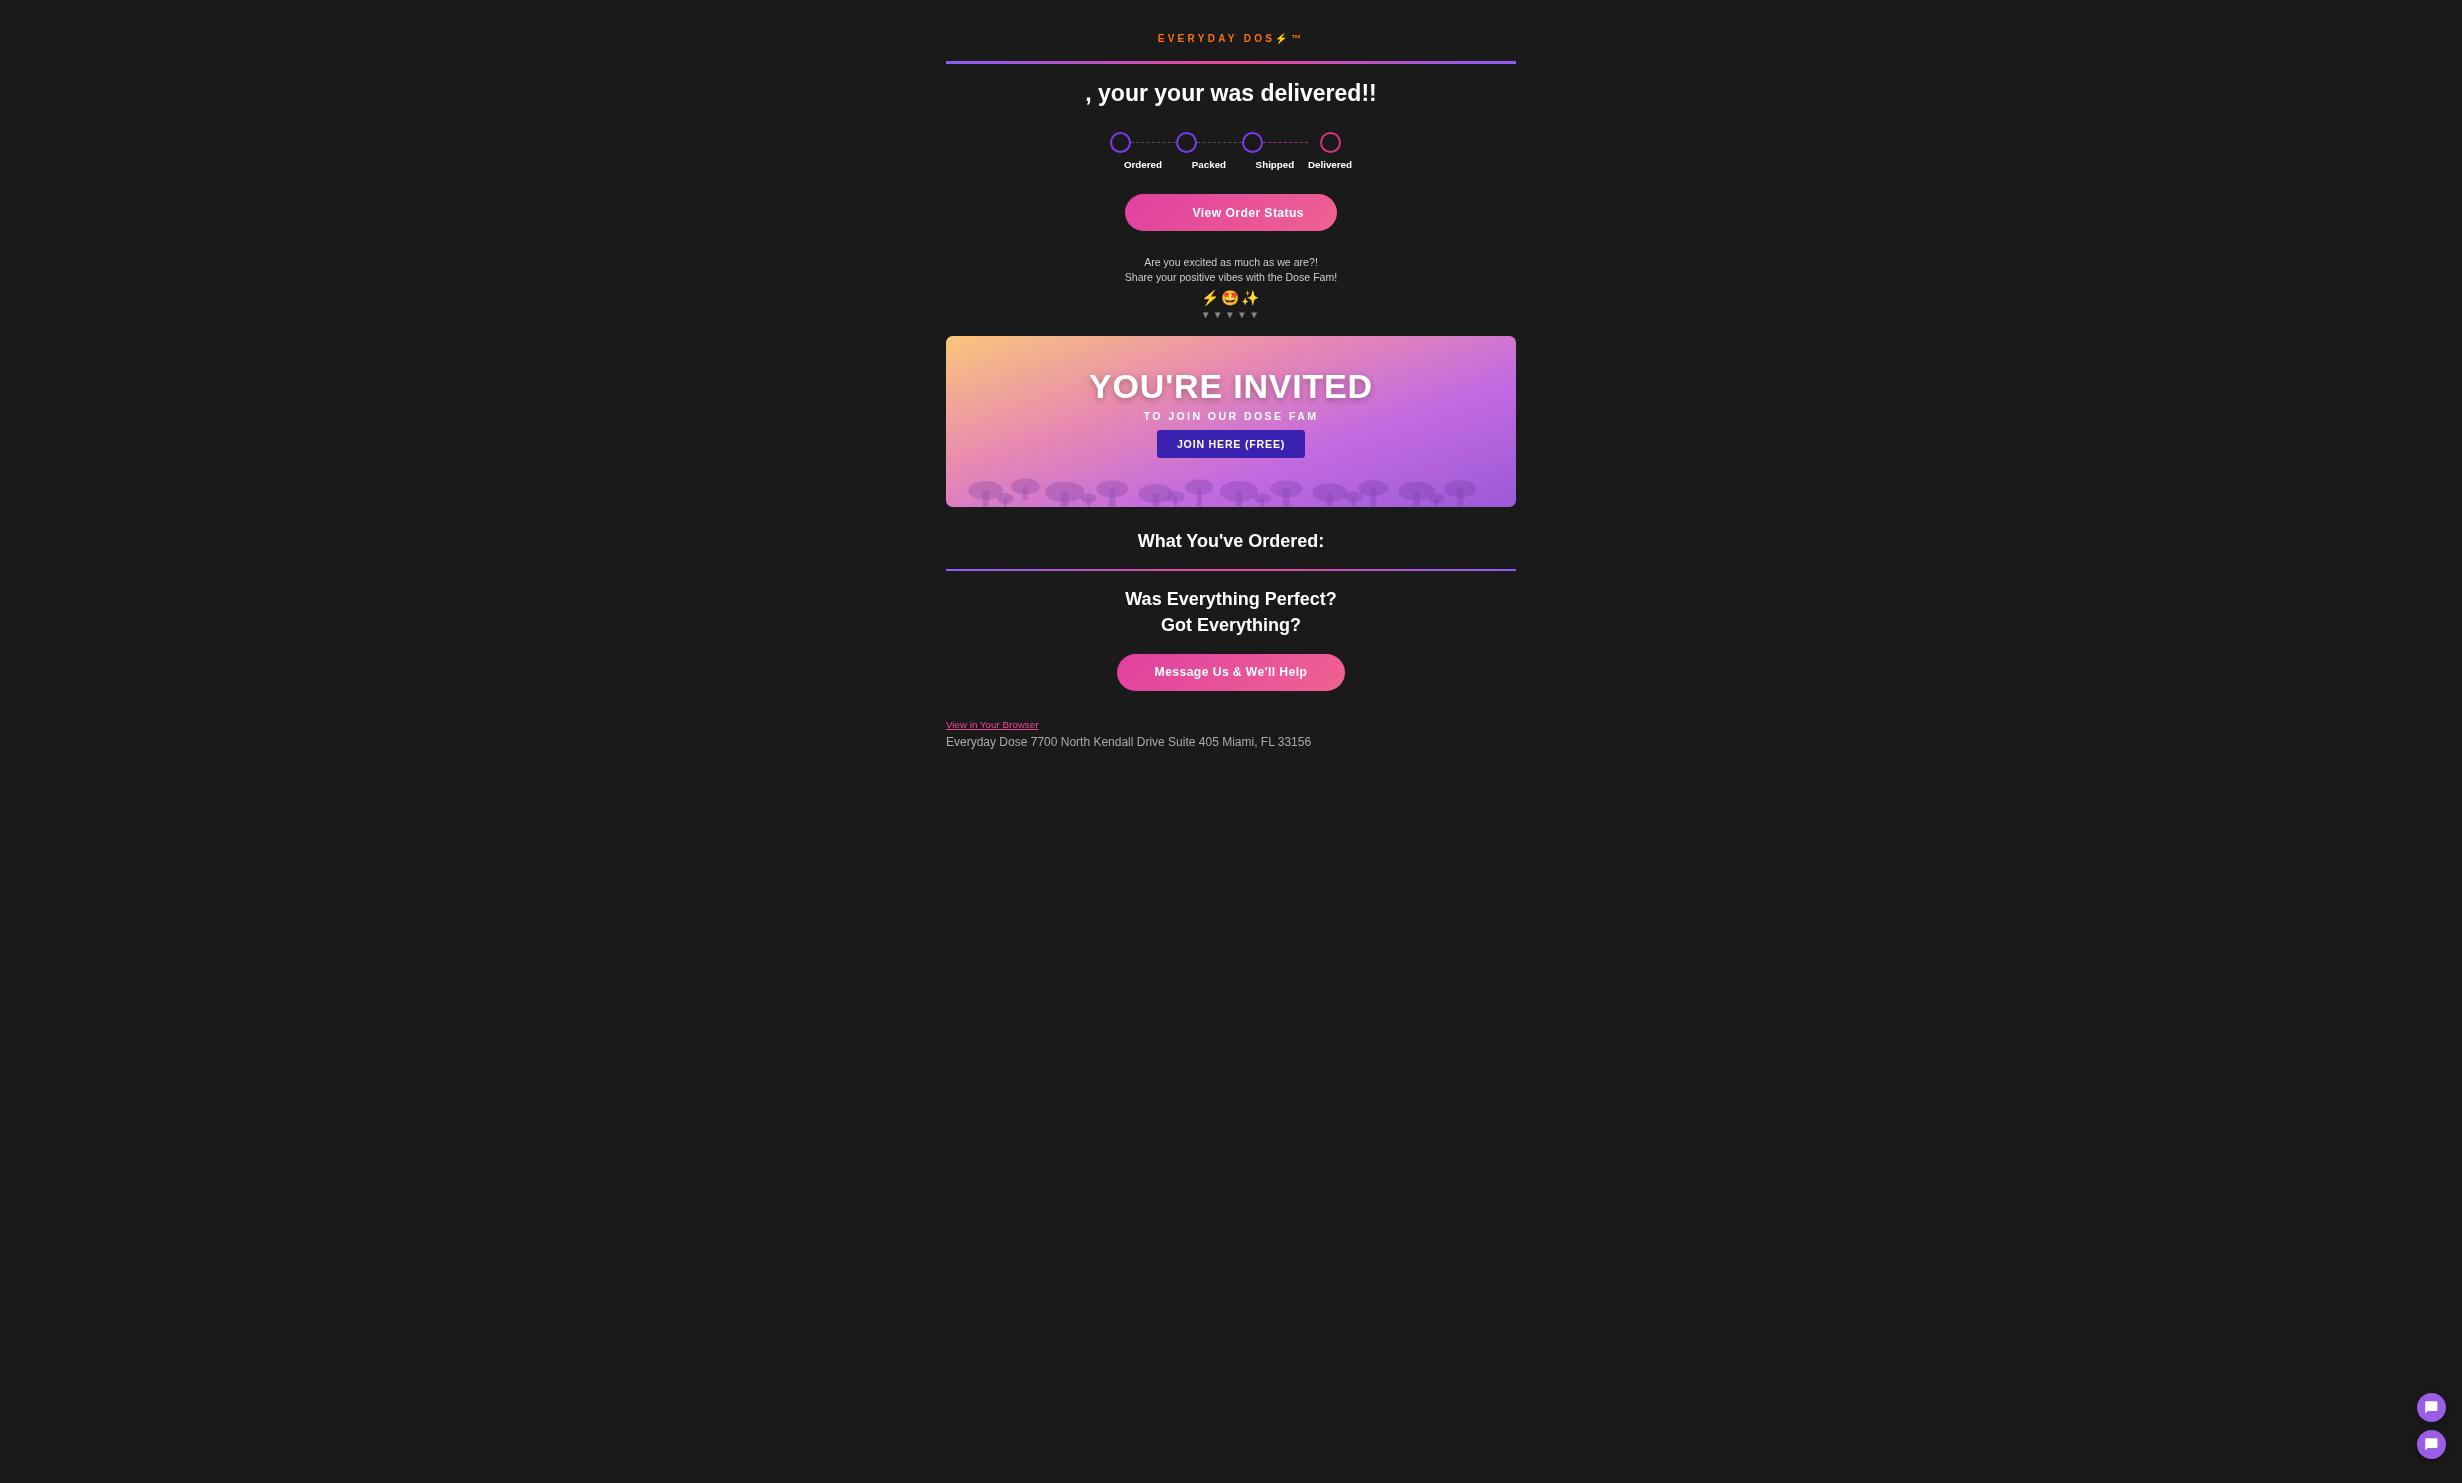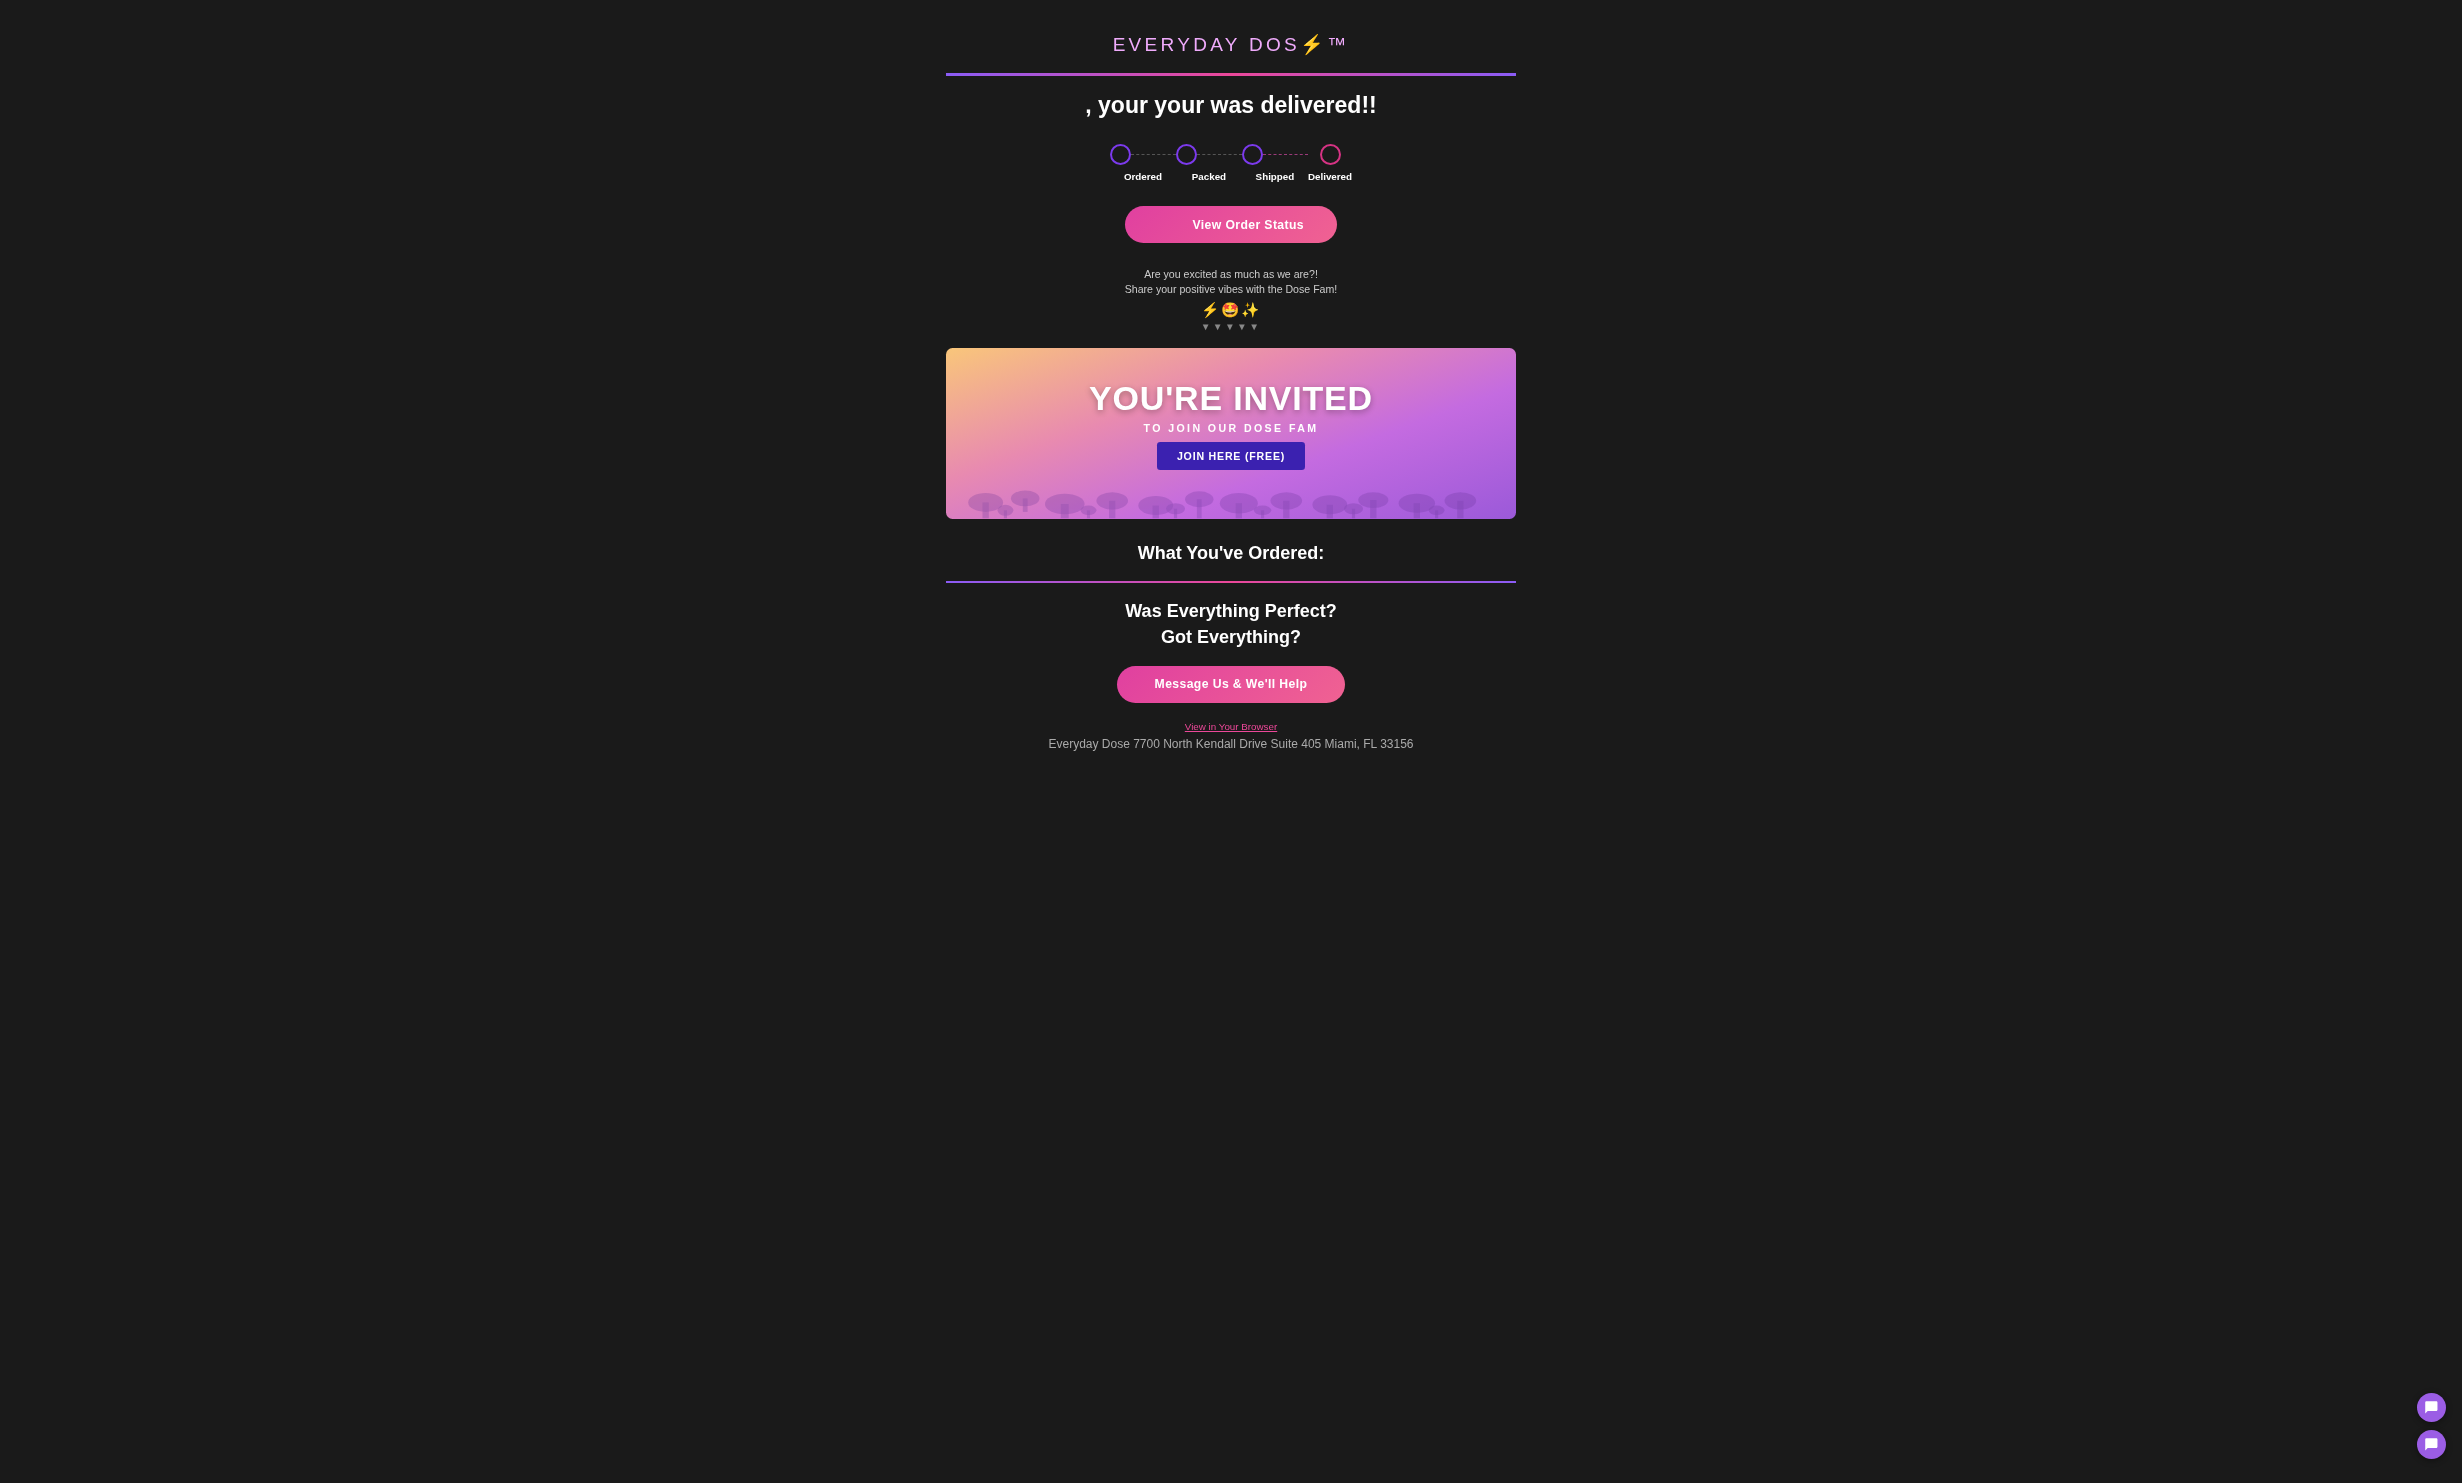--- a/index.html
+++ b/index.html
@@ -19,24 +19,24 @@
       padding: 16.3px 0 33px;
     }
 
     
     .header {
       text-align: center;
       padding: 16.3px 0 8.1px;
     }
 
     .brand-name {
-      font-size: 19px;
-      font-weight: 400;
+      font-size: 10px;
+      font-weight: 700;
       letter-spacing: 3.3px;
-      color: #f0abfc;
+      color: #f97316;
       text-transform: uppercase;
     }
 
     .header-divider {
       height: 2.4px;
       background: linear-gradient(to right, #8b5cf6, #ec4899, #8b5cf6);
       margin: 9.8px 0;
       border: none;
     }
 
@@ -196,22 +196,21 @@
       border-radius: 24.4px;
       padding: 11.4px 33px;
       cursor: pointer;
       text-align: center;
       width: 228px;
       letter-spacing: 0.4px;
     }
 
     
     .footer {
-      text-align: center;
-      margin-top: 18px;
+      margin-top: 28px;
     }
 
     .footer-link {
       color: #ec4899;
       font-size: 9.8px;
       text-decoration: underline;
       cursor: pointer;
       display: block;
       margin-bottom: 4.9px;
     }

